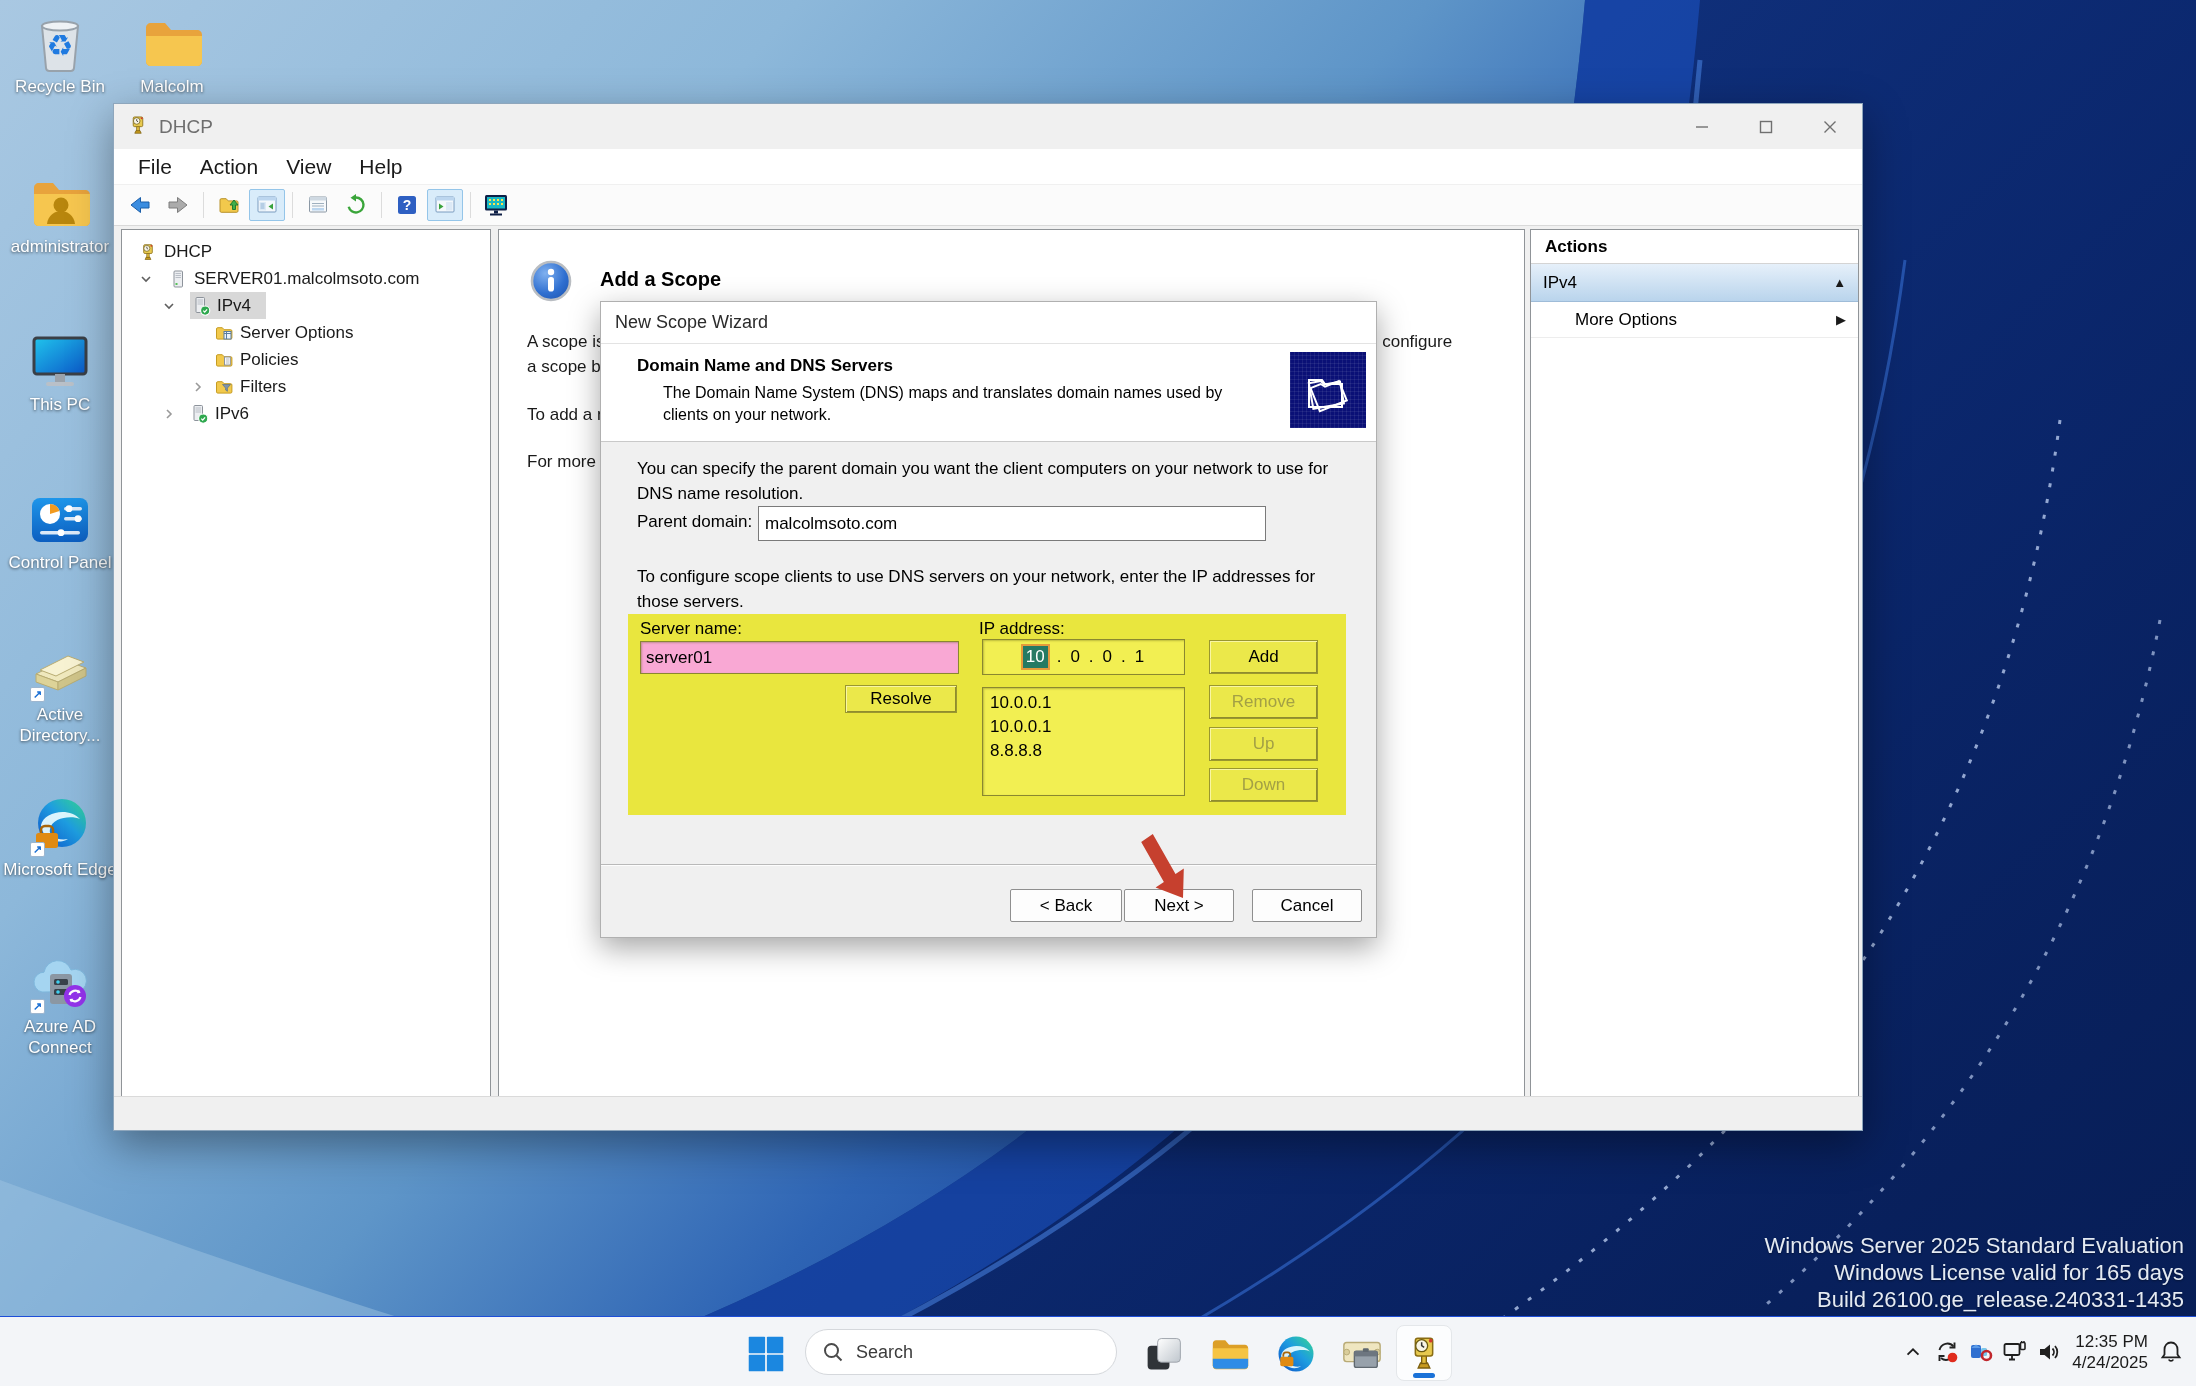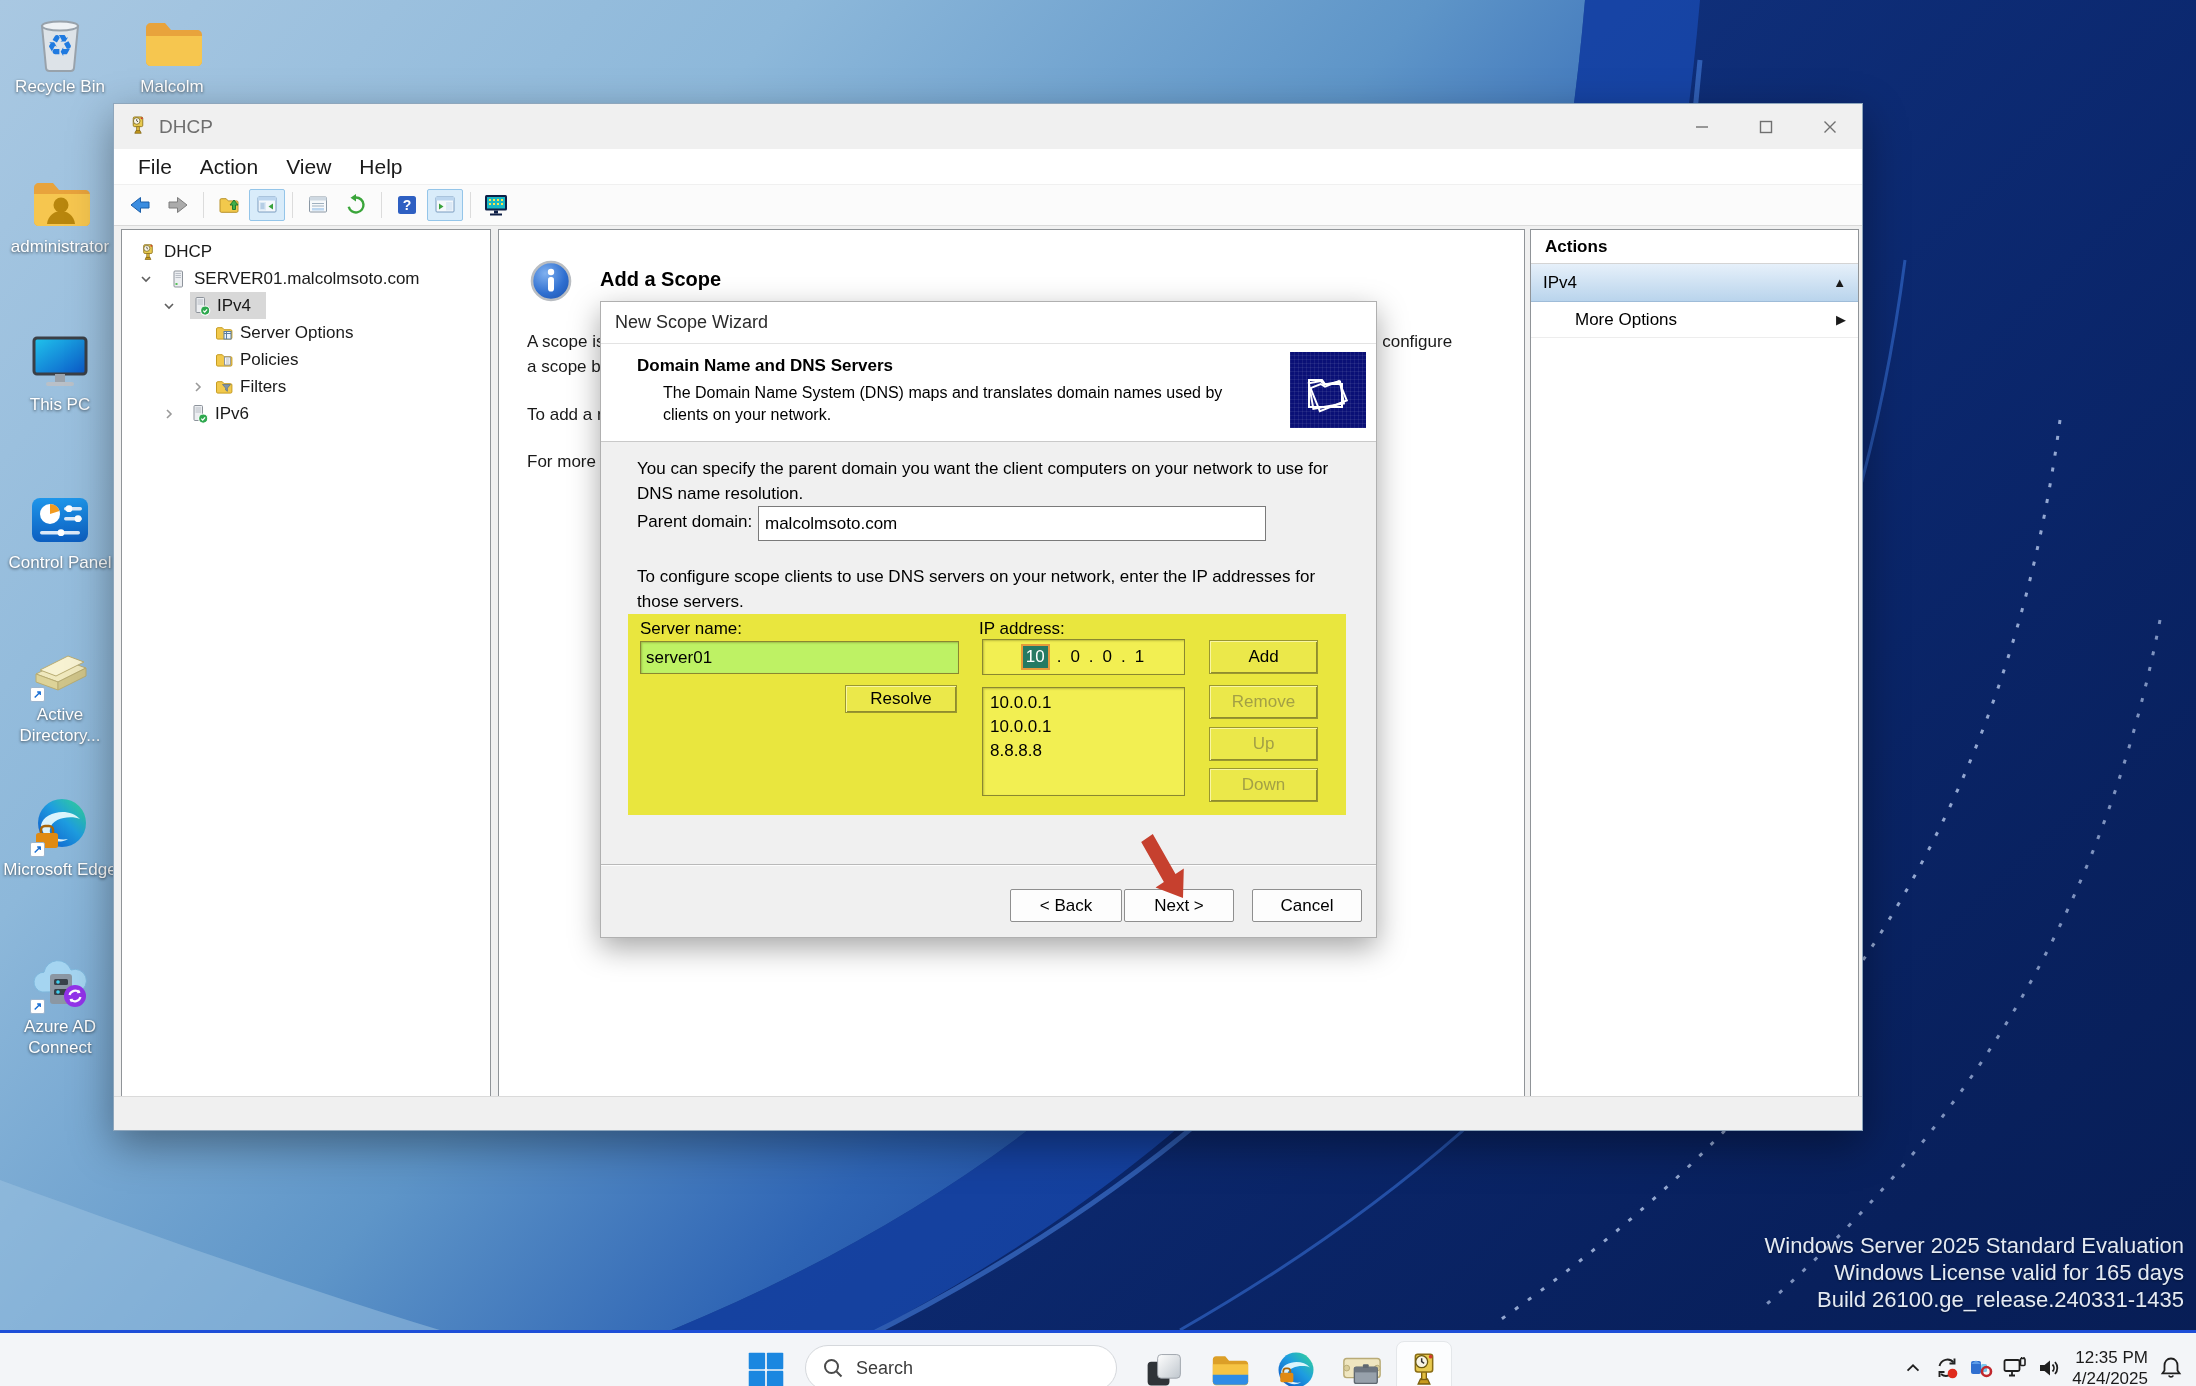--- a/index.html
+++ b/index.html
@@ -44,30 +44,30 @@
   .dlg-title{position:absolute;left:0;top:0;right:0;height:42px;background:#fff;border-bottom:1px solid #e3e3e3;display:flex;align-items:center;padding-left:14px;font-size:18px;color:#2b2b2b}
   .dlg-hdr{position:absolute;left:0;top:42px;right:0;height:98px;background:#fff;border-bottom:1px solid #c9c9c9}
   .dlg-hdr .h1{position:absolute;left:36px;top:12px;font-size:17px;font-weight:bold;color:#000}
   .dlg-hdr .h2{position:absolute;left:62px;top:38px;width:608px;font-size:16px;line-height:22px;color:#000}
   .navyicon{position:absolute;right:10px;top:8px;width:76px;height:76px;background:#0a1076;background-image:repeating-linear-gradient(0deg,rgba(255,255,255,.07) 0 1px,transparent 1px 4px),repeating-linear-gradient(90deg,rgba(255,255,255,.07) 0 1px,transparent 1px 4px)}
   .dlg-body{position:absolute;left:0;top:140px;right:0;bottom:0;background:#f0f0f0;font-size:17px;color:#000}
   .para{position:absolute;line-height:25px}
   .tinput{position:absolute;background:#fff;border:1px solid #7a7a7a;font-size:17px;padding:0 6px;display:flex;align-items:center}
   .ypanel{position:absolute;left:27px;top:172px;width:718px;height:201px;background:#e9e63e}
   .ylbl{position:absolute;font-size:17px;color:#000}
-  .yinput{position:absolute;background:#bef264;border:1px solid #8a8730;box-shadow:inset 1px 1px 2px rgba(90,88,20,.35);font-size:17px;display:flex;align-items:center;padding:0 5px}
+  .yinput{position:absolute;background:#f9a8d4;border:1px solid #8a8730;box-shadow:inset 1px 1px 2px rgba(90,88,20,.35);font-size:17px;display:flex;align-items:center;padding:0 5px}
   .ybtn{position:absolute;background:#ebe84a;border:1px solid #9a972f;box-shadow:inset 1px 1px 0 #f9f6a2,inset -1px -1px 0 #8f8c2e;font-size:17px;display:flex;align-items:center;justify-content:center;color:#000}
   .ybtn.dis{color:#a3a045}
   .iplist{position:absolute;left:354px;top:73px;width:203px;height:109px;background:#f2ef52;border:1px solid #8a8730;box-shadow:inset 1px 1px 2px rgba(90,88,20,.35);font-size:17px;line-height:24px;padding:3px 7px}
   .ipfield{position:absolute;left:354px;top:25px;width:203px;height:36px;background:#f2ef52;border:1px solid #8a8730;box-shadow:inset 1px 1px 2px rgba(90,88,20,.35);display:flex;align-items:center;justify-content:center;gap:9px;font-size:17px}
   .oct-sel{background:#267a63;color:#fff;outline:2px solid #e59a3c;padding:1px 3px}
   .dlg-sep{position:absolute;left:0;top:562px;right:0;height:2px;border-top:1px solid #b9b9b9;border-bottom:1px solid #fdfdfd}
   .dbtn{position:absolute;top:587px;height:33px;background:#fdfdfd;border:1px solid #8f8f8f;border-radius:2px;font-size:17px;display:flex;align-items:center;justify-content:center;color:#000}
   
-  .taskbar{position:absolute;left:0;bottom:0;width:2196px;height:56px;background:#f3f5f8;border-top:3px solid #1d4ed8;z-index:30}
+  .taskbar{position:absolute;left:0;bottom:0;width:2196px;height:70px;background:#f3f5f8;border-top:1px solid #1d4ed8;z-index:30}
   .tkicon{position:absolute;top:13px;width:48px;height:48px;display:flex;align-items:center;justify-content:center;border-radius:6px}
   .searchpill{position:absolute;left:805px;top:12px;width:312px;height:46px;background:#fff;border:1px solid #d5d8dc;border-radius:23px;display:flex;align-items:center;padding-left:16px;gap:12px}
   .searchpill .stxt{font-size:18px;color:#3c3c3c}
   .activeplate{position:absolute;left:1396px;top:8px;width:56px;height:56px;background:#fcfdfe;border:1px solid #e4e7ea;border-radius:8px}
   .pill{position:absolute;left:16px;bottom:2px;width:22px;height:5px;border-radius:3px;background:#1a72d8}
   .tray{position:absolute;right:0;top:0;height:70px;display:flex;align-items:center}
   .trayicon{width:34px;height:70px;display:flex;align-items:center;justify-content:center}
   .clock{font-size:17px;line-height:21px;text-align:right;color:#1a1a1a;margin:0 6px}
 </style>
 </head>

